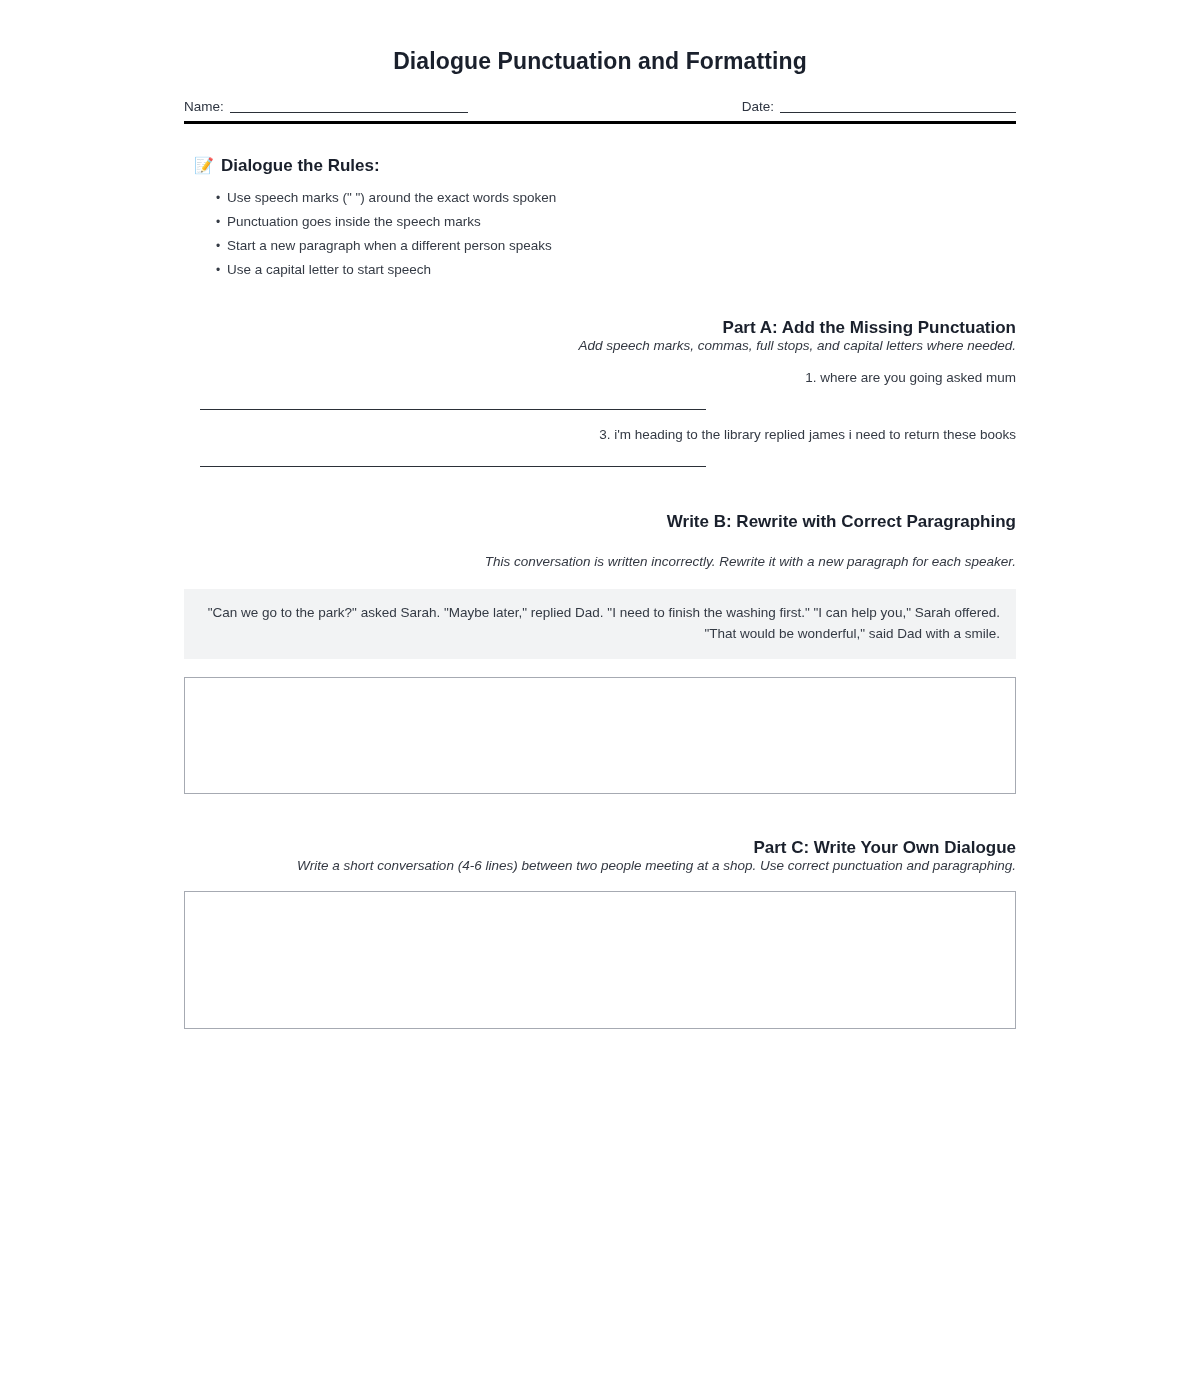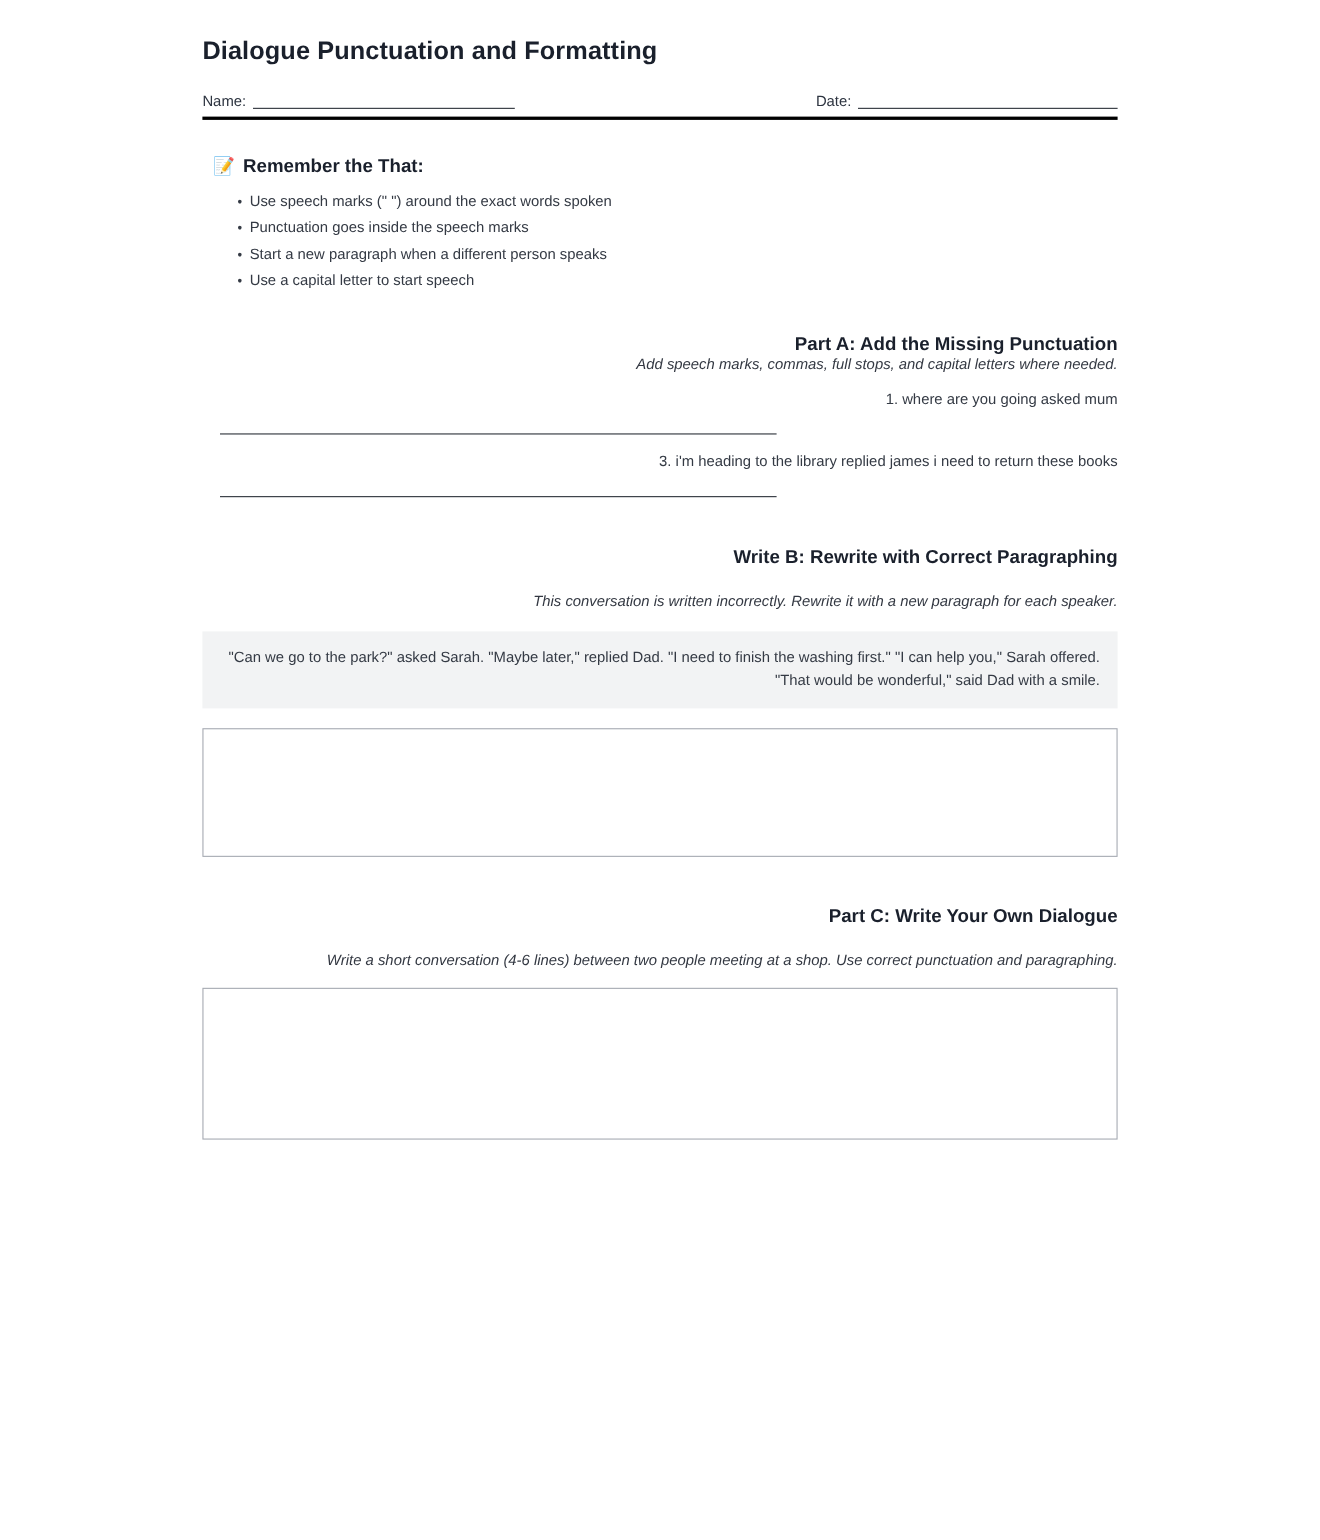--- a/index.html
+++ b/index.html
@@ -26,38 +26,38 @@
   .content {
     position: absolute;
     left: 184px;
     top: 0;
     width: 832px;
   }
 
   
   .worksheet-title {
     margin: 0;
-    padding-top: 33px;
+    padding-top: 48px;
     font-size: 23px;
     font-weight: bold;
     color: #1a202c;
-    text-align: left;
+    text-align: center;
     letter-spacing: 0.1px;
   }
   .namedate-row {
     margin-top: 24px;
     display: flex;
     align-items: flex-end;
     justify-content: space-between;
     font-size: 13.5px;
     color: #2d3440;
   }
   .field {
     display: flex;
-    align-items: center;
+    align-items: flex-start;
   }
   .field-label {
     font-size: 13.5px;
     color: #2d3440;
     white-space: nowrap;
   }
   .field-rule {
     display: inline-block;
     border-bottom: 1.4px solid #2b3038;
     height: 13px;
@@ -166,21 +166,21 @@
     margin-top: 18px;
     border: 1px solid #a6aab2;
     background: #ffffff;
     box-sizing: border-box;
     width: 832px;
   }
   .answer-box-b { height: 117px; }
   .answer-box-c { height: 138px; }
 
   #part-c { margin-top: 44px; }
-  #part-c .section-instruction { margin-top: 22px; }
+  #part-c .section-instruction { }
 </style>
 </head>
 <body>
 
 <div class="page">
   <div class="content">
 
     <h1 class="worksheet-title">Dialogue Punctuation and Formatting</h1>
 
     <div class="namedate-row">
@@ -192,21 +192,21 @@
         <span class="field-label">Date:</span>
         <span class="field-rule"></span>
       </div>
     </div>
 
     <hr class="header-rule">
 
     <div class="rules-block">
       <h2 class="rules-heading">
         <span class="memo-icon">📝</span>
-        <span>Remember the That:</span>
+        <span>Dialogue the Rules:</span>
       </h2>
       <ul class="rules-list">
         <li>Use speech marks (" ") around the exact words spoken</li>
         <li>Punctuation goes inside the speech marks</li>
         <li>Start a new paragraph when a different person speaks</li>
         <li>Use a capital letter to start speech</li>
       </ul>
     </div>
 
     <div class="section" id="part-a">

